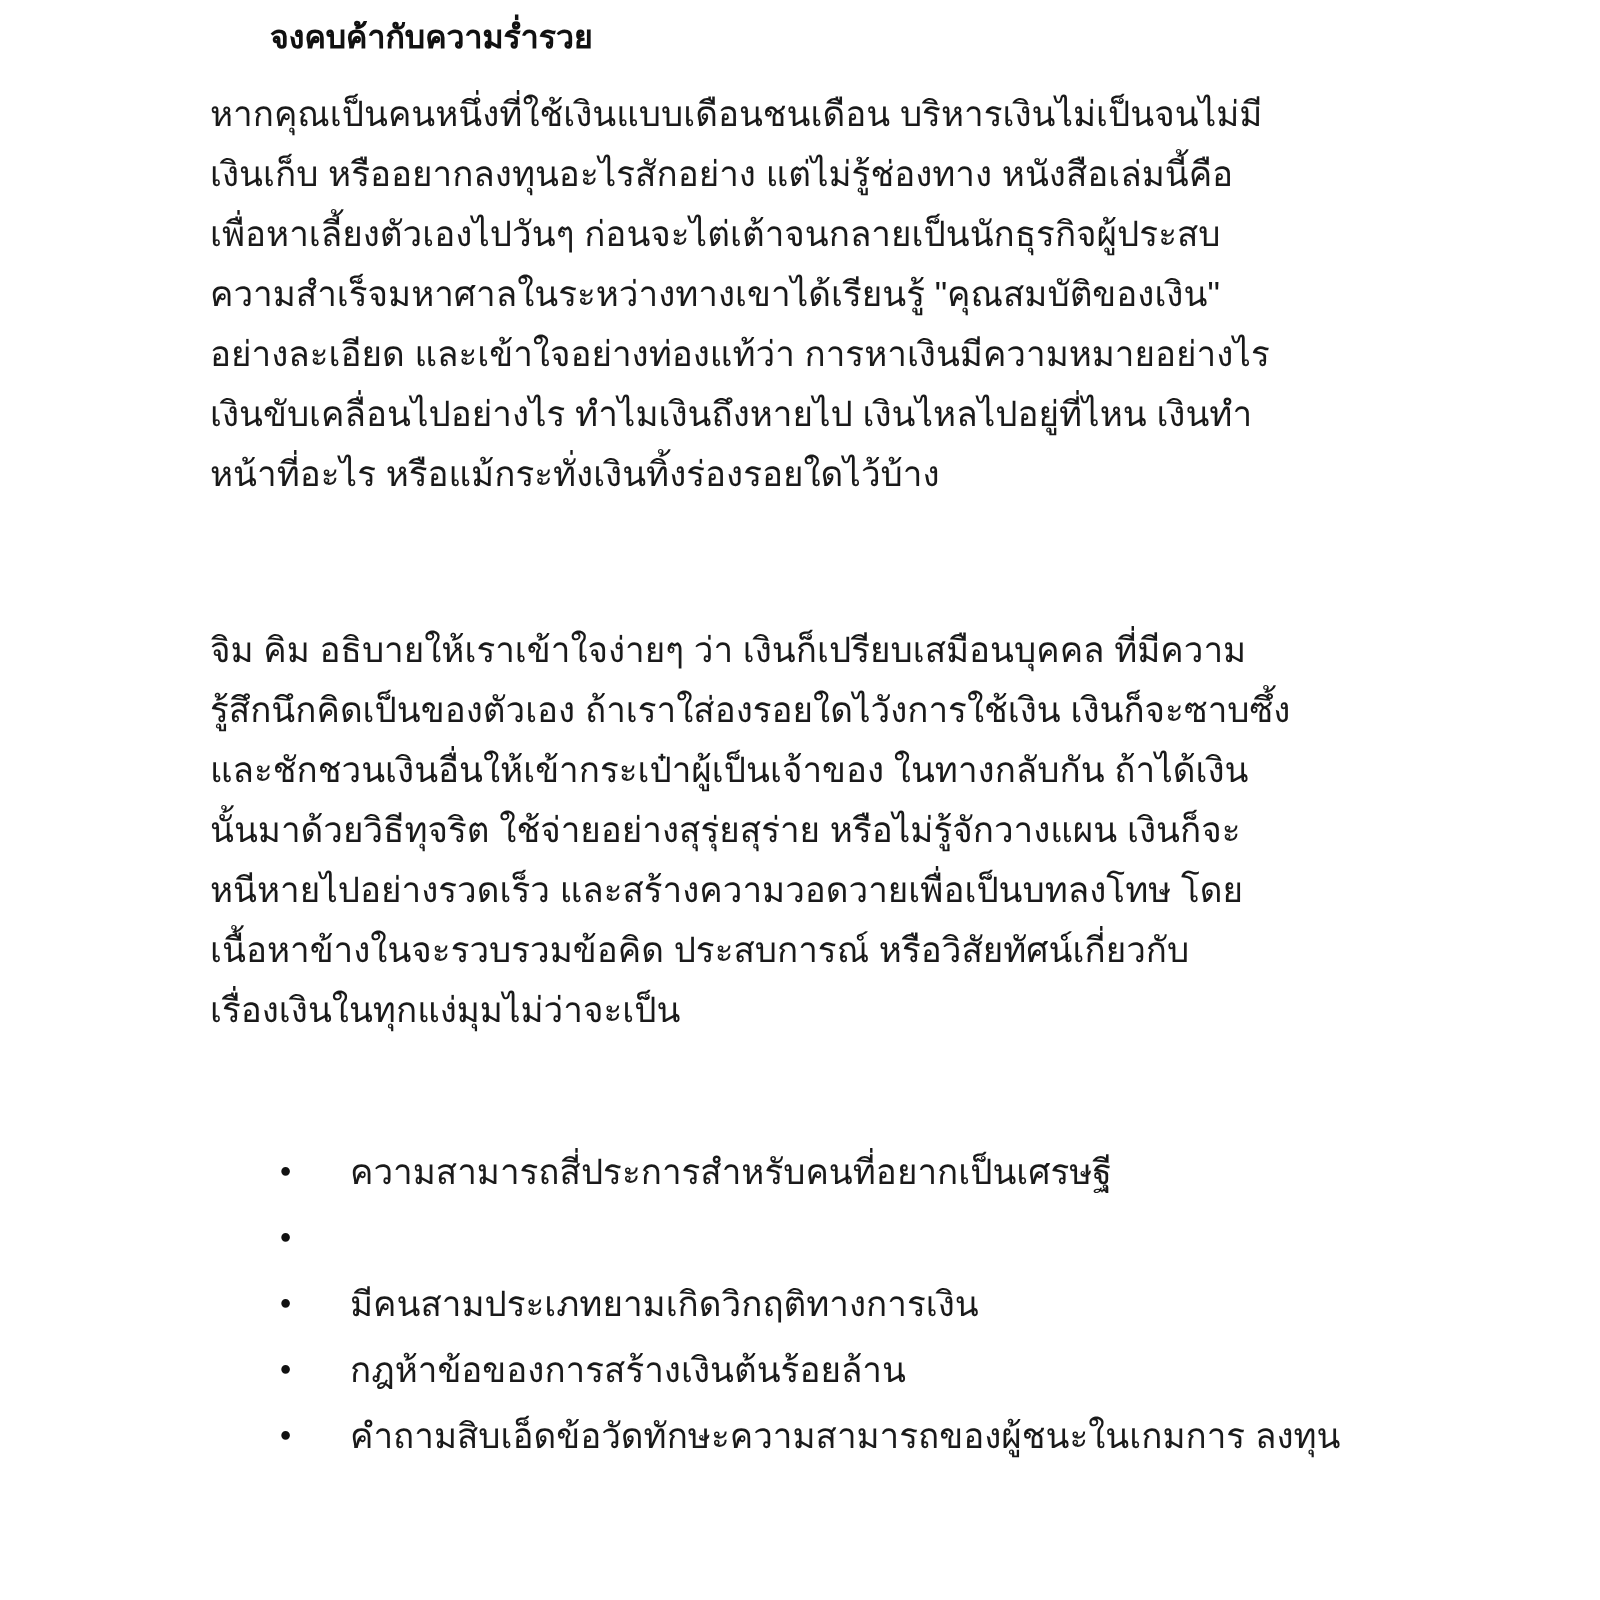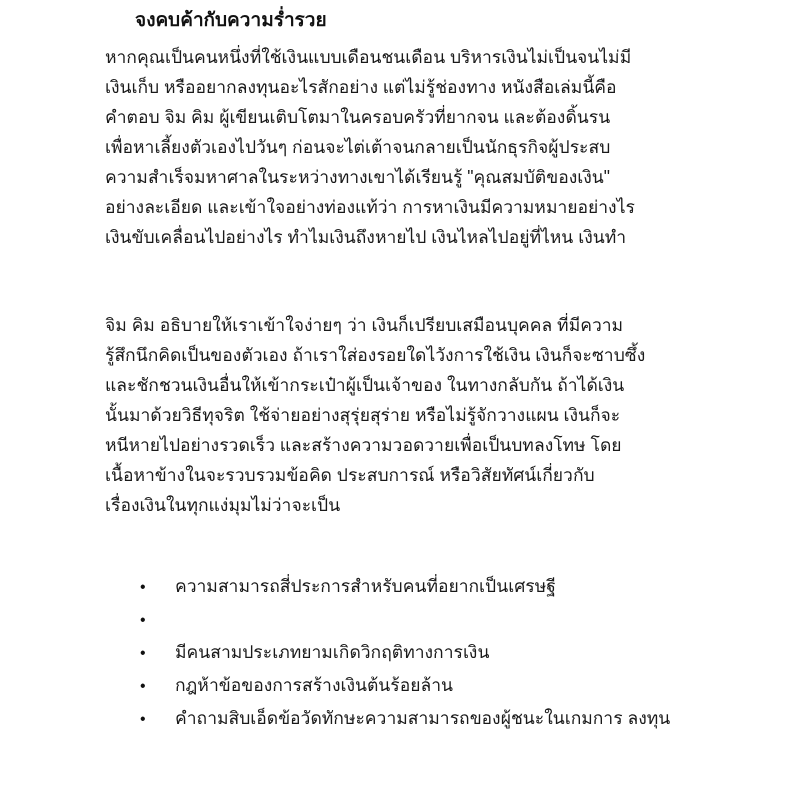--- a/index.html
+++ b/index.html
@@ -16,21 +16,21 @@
     overflow: hidden;
   }
   .content {
     position: absolute;
     left: 105px;
     top: 6px;
     width: 600px;
   }
   .title {
     margin: 0 0 0 30px;
-    font-size: 19px;
+    font-size: 16px;
     font-weight: 700;
     line-height: 28px;
     color: #111111;
   }
   .para {
     font-size: 17.5px;
   }
   .para-1 { margin-top: 8px; }
   .para-2 { margin-top: 58px; }
   .text-line {
@@ -64,25 +64,25 @@
 </head>
 <body>
 
 <div class="content">
 
   <h1 class="title">จงคบค้ากับความร่ำรวย</h1>
 
   <div class="para para-1">
     <div class="text-line">หากคุณเป็นคนหนึ่งที่ใช้เงินแบบเดือนชนเดือน บริหารเงินไม่เป็นจนไม่มี</div>
     <div class="text-line">เงินเก็บ หรืออยากลงทุนอะไรสักอย่าง แต่ไม่รู้ช่องทาง หนังสือเล่มนี้คือ</div>
-    <div class="text-line">คำตอบ จิม คิม ผู้เขียนเติบโตมาในครอบครัวที่ยากจน และต้องดิ้นรน</div>
     <div class="text-line">เพื่อหาเลี้ยงตัวเองไปวันๆ ก่อนจะไต่เต้าจนกลายเป็นนักธุรกิจผู้ประสบ</div>
     <div class="text-line">ความสำเร็จมหาศาลในระหว่างทางเขาได้เรียนรู้ "คุณสมบัติของเงิน"</div>
     <div class="text-line">อย่างละเอียด และเข้าใจอย่างท่องแท้ว่า การหาเงินมีความหมายอย่างไร</div>
     <div class="text-line">เงินขับเคลื่อนไปอย่างไร ทำไมเงินถึงหายไป เงินไหลไปอยู่ที่ไหน เงินทำ</div>
+    <div class="text-line">หน้าที่อะไร หรือแม้กระทั่งเงินทิ้งร่องรอยใดไว้บ้าง</div>
   </div>
 
   <div class="para para-2">
     <div class="text-line">จิม คิม อธิบายให้เราเข้าใจง่ายๆ ว่า เงินก็เปรียบเสมือนบุคคล ที่มีความ</div>
     <div class="text-line">รู้สึกนึกคิดเป็นของตัวเอง ถ้าเราใส่องรอยใดไวังการใช้เงิน เงินก็จะซาบซึ้ง</div>
     <div class="text-line">และชักชวนเงินอื่นให้เข้ากระเป๋าผู้เป็นเจ้าของ ในทางกลับกัน ถ้าได้เงิน</div>
     <div class="text-line">นั้นมาด้วยวิธีทุจริต ใช้จ่ายอย่างสุรุ่ยสุร่าย หรือไม่รู้จักวางแผน เงินก็จะ</div>
     <div class="text-line">หนีหายไปอย่างรวดเร็ว และสร้างความวอดวายเพื่อเป็นบทลงโทษ โดย</div>
     <div class="text-line">เนื้อหาข้างในจะรวบรวมข้อคิด ประสบการณ์ หรือวิสัยทัศน์เกี่ยวกับ</div>
     <div class="text-line">เรื่องเงินในทุกแง่มุมไม่ว่าจะเป็น</div>

